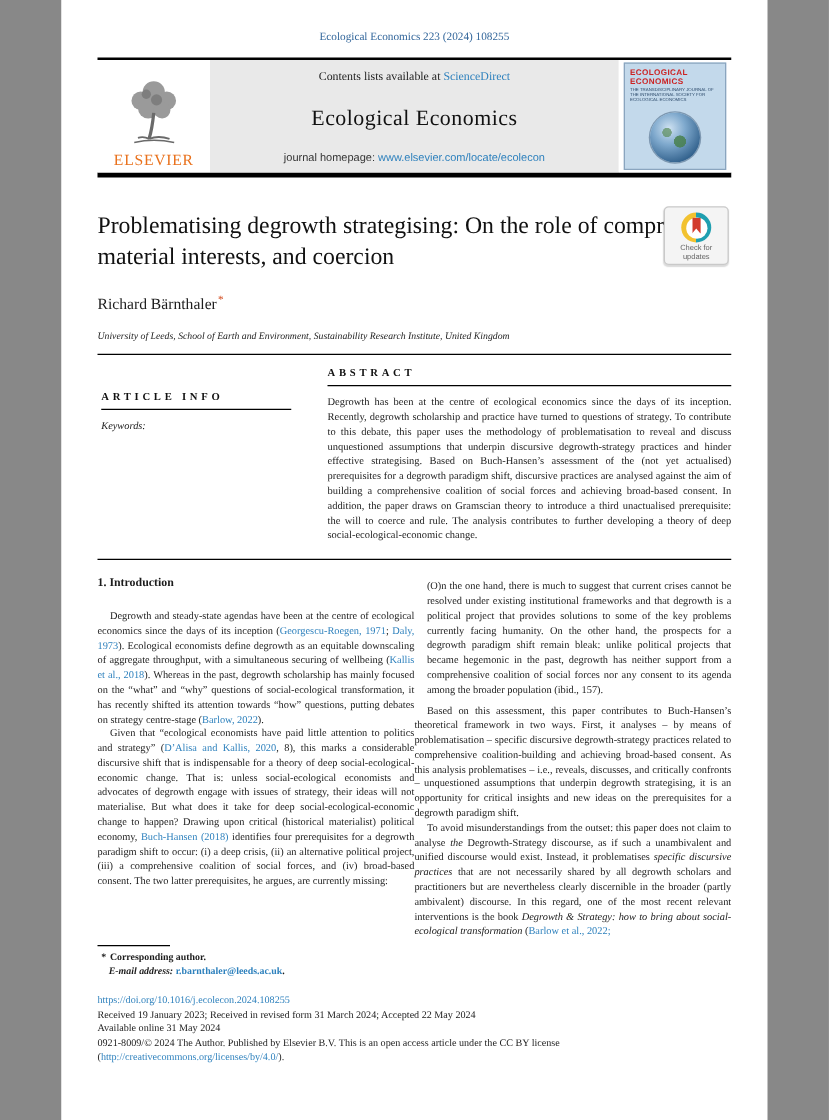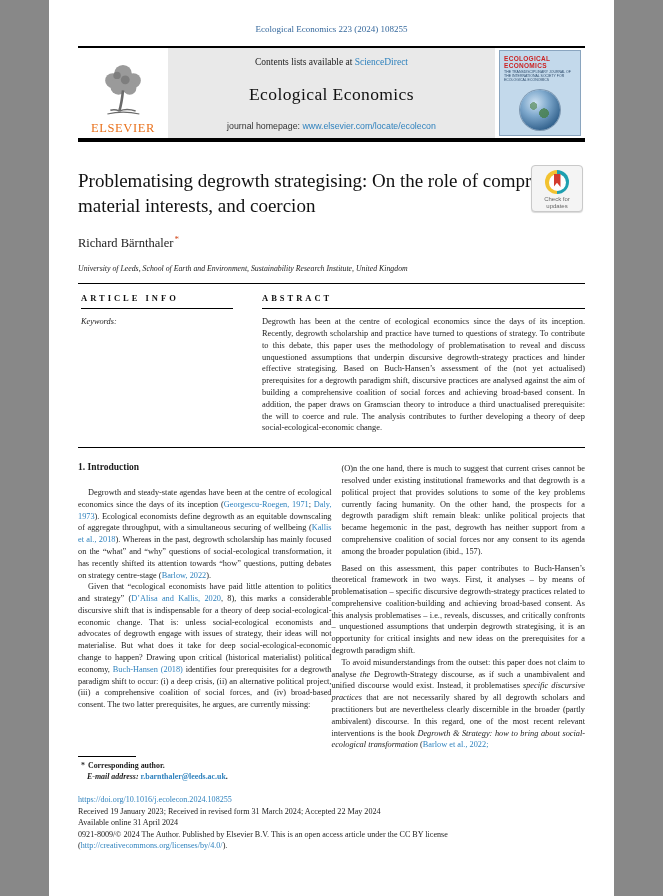--- a/index.html
+++ b/index.html
@@ -38,21 +38,21 @@
   .cm-circle{position:relative;width:24px;height:24px;border-radius:50%;margin:0 auto;background:conic-gradient(#1f9fb0 0 50%, #f2c230 50% 100%);}
   .cm-circle::before{content:"";position:absolute;inset:3.5px;background:#fff;border-radius:50%;}
   .cm-book{position:absolute;left:8.5px;top:4px;width:7px;height:13px;background:#d23c2e;clip-path:polygon(0 0,100% 0,100% 100%,50% 68%,0 100%);z-index:1;}
   .cm-text{font-family:"Liberation Sans",sans-serif;font-size:6px;line-height:6.5px;color:#666;margin-top:2px;}
   .author-line{margin-top:16px;font-size:12.5px;}
   .auth-mark{color:#d2491c;font-size:9px;vertical-align:super;margin-left:1px;}
   .affil{margin-top:13px;font-size:7.8px;font-style:italic;color:#222;}
   .rule{border:none;border-top:1px solid #000;margin:10px 0 0;}
   
   .info-grid{display:flex;padding:9px 0 13px;}
-  .info-left{width:184px;box-sizing:border-box;padding-left:3px;flex-shrink:0;}
+  .info-left{width:184px;box-sizing:border-box;padding-left:3px;flex-shrink:0;margin-top:19px;}
   .info-right{flex:1;min-width:0;}
   .col-head{font-size:8.5px;font-weight:bold;letter-spacing:3px;color:#111;}
   .head-rule-l{border:none;border-top:1.2px solid #000;width:152px;margin:5px 0 7px;}
   .head-rule-r{border:none;border-top:1.2px solid #000;width:100%;margin:5px 0 7px;}
   .kw-label{font-size:8.3px;font-style:italic;line-height:11.4px;}
   .kw-list div{font-size:8.3px;line-height:11.4px;}
   .abstract-text{font-size:8.4px;line-height:11.8px;text-align:justify;color:#1c1c1c;}
   
   .section-head{margin-top:28px;font-size:9.5px;font-weight:bold;}
   .cols{margin-top:0;display:flex;}
@@ -166,17 +166,17 @@
 
   <div class="footnote">
     <hr class="fn-rule">
     <div class="fn-line"><span class="star">*</span><span>Corresponding author.</span></div>
     <div class="fn-line" style="padding-left:9px;"><span class="it">E-mail address:</span> <span class="lnk">r.barnthaler@leeds.ac.uk</span><span>.</span></div>
   </div>
 
   <div class="footer">
     <div class="doi">https://doi.org/10.1016/j.ecolecon.2024.108255</div>
     <div>Received 19 January 2023; Received in revised form 31 March 2024; Accepted 22 May 2024</div>
-    <div>Available online 31 April 2024</div>
+    <div>Available online 31 May 2024</div>
     <div><span>0921-8009/© 2024 The Author. Published by Elsevier B.V. This is an open access article under the CC BY license (</span><span class="lnk">http://creativecommons.org/licenses/by/4.0/</span><span>).</span></div>
   </div>
 
 </div>
 
 </body></html>

